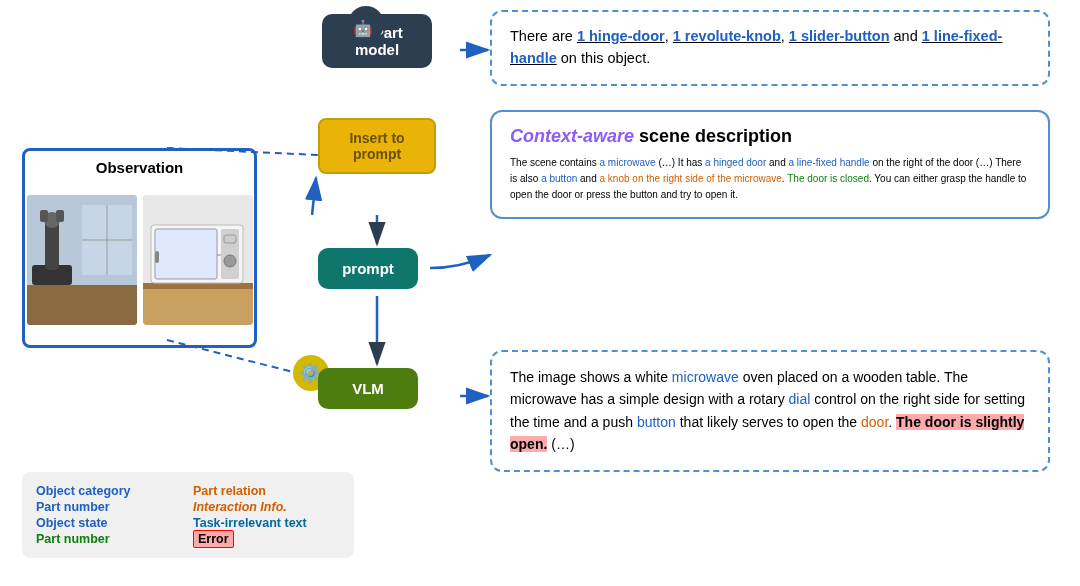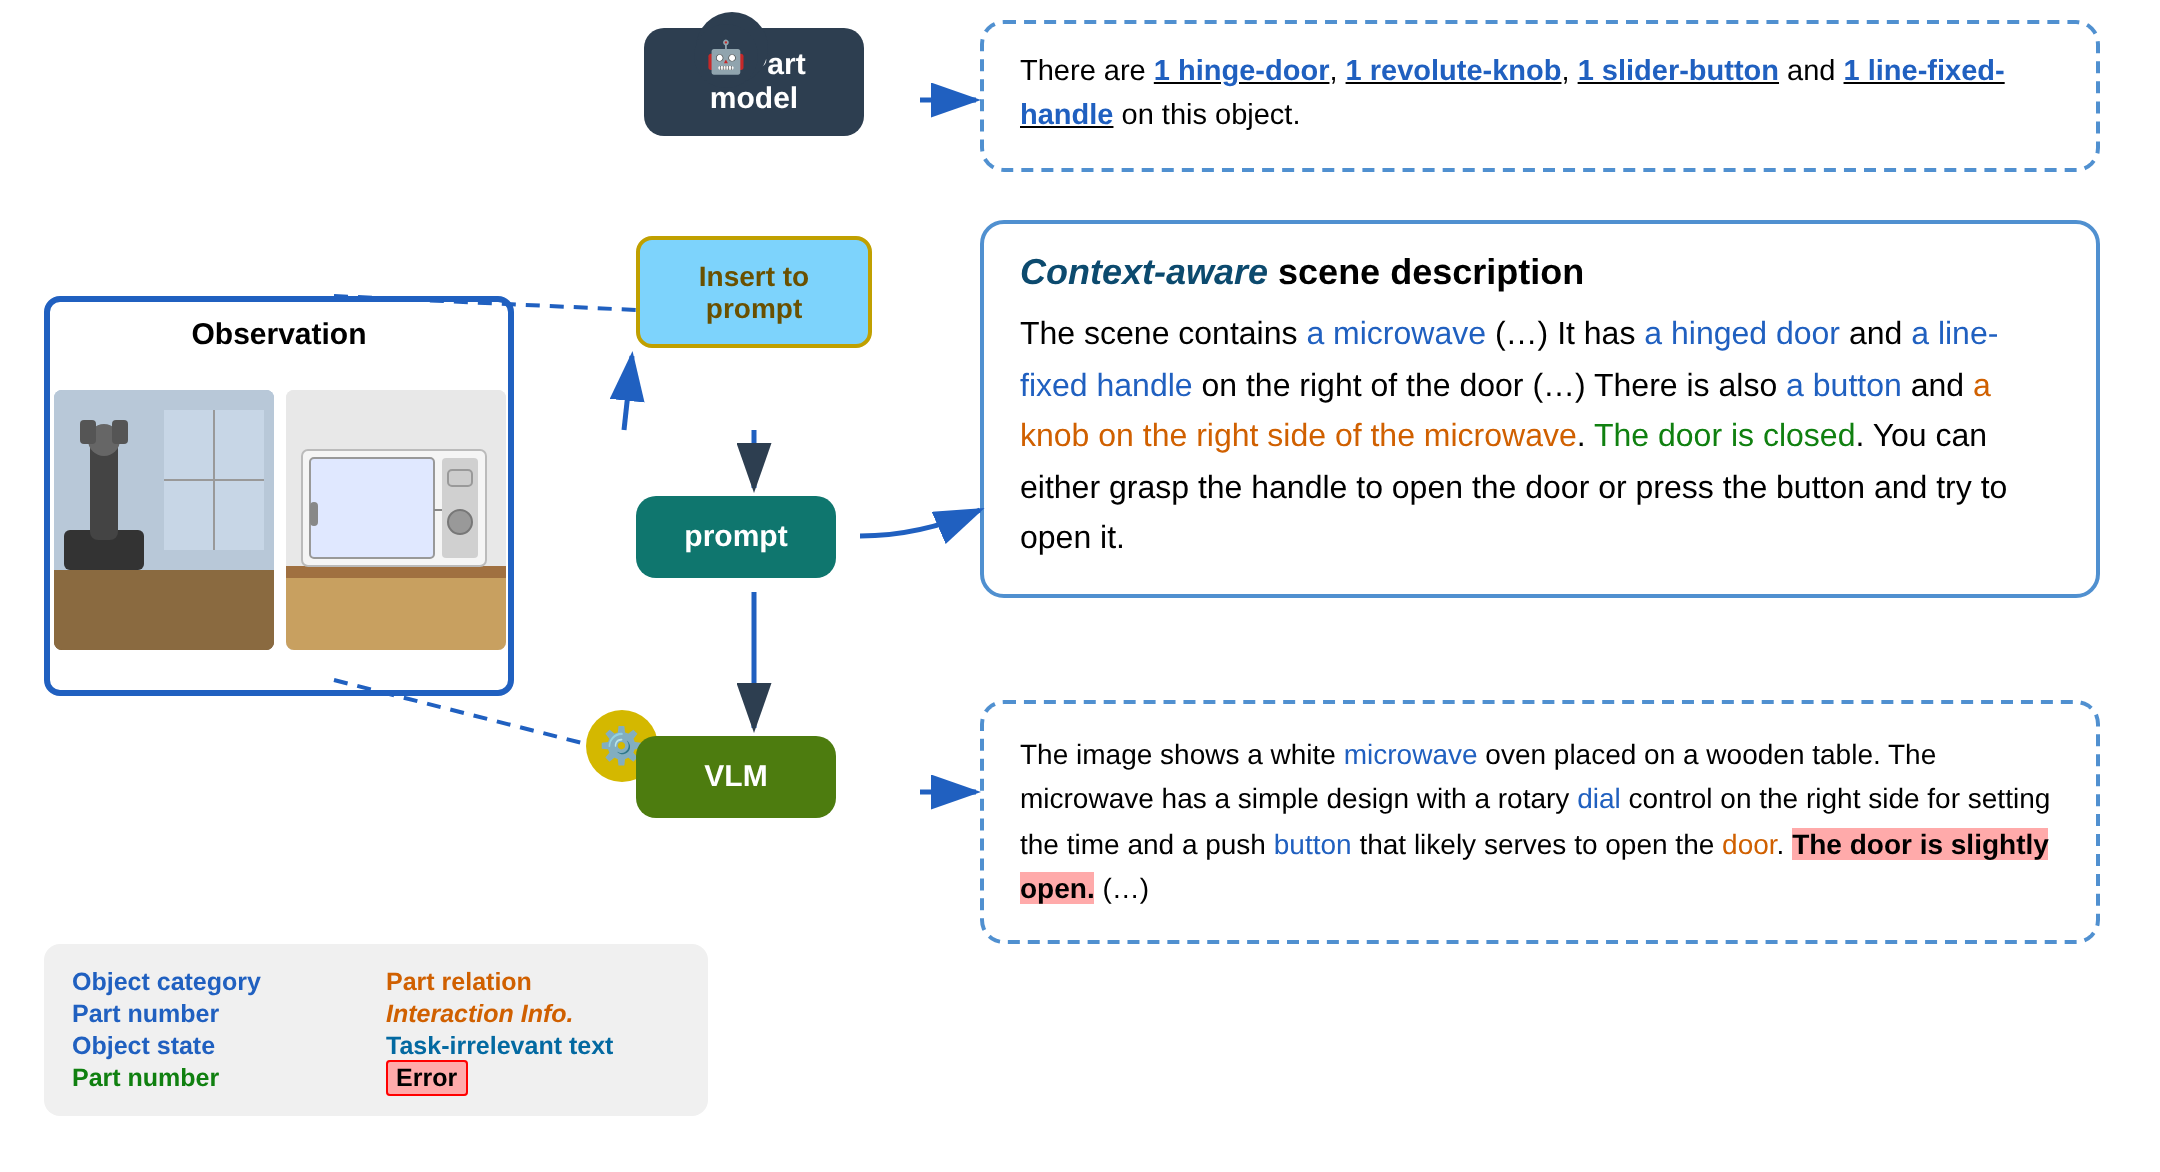--- a/index.html
+++ b/index.html
@@ -97,21 +97,21 @@
       font-size: 15px;
       font-weight: bold;
       min-width: 110px;
     }
 
     
     .insert-box {
       position: absolute;
       top: 118px; left: 318px;
       width: 118px;
-      background: #7dd3fc;
+      background: #eab308;
       border: 2.5px solid #c0a000;
       border-radius: 8px;
       padding: 10px 8px;
       text-align: center;
       font-size: 14px;
       font-weight: bold;
       color: #6a5000;
     }
 
     
@@ -166,25 +166,25 @@
       padding: 14px 18px;
       background: #fff;
     }
     .context-title {
       font-size: 18px;
       font-weight: bold;
       color: #000;
       margin-bottom: 8px;
     }
     .context-title .colored {
-      color: #0c4a6e;
+      color: #8b5cf6;
       font-style: italic;
     }
     .context-body {
-      font-size: 16px;
+      font-size: 10px;
       line-height: 1.6;
       color: #000;
     }
 
     
     .vlm-output {
       position: absolute;
       top: 350px; left: 490px;
       width: 560px;
       border: 2px dashed #5090d0;

